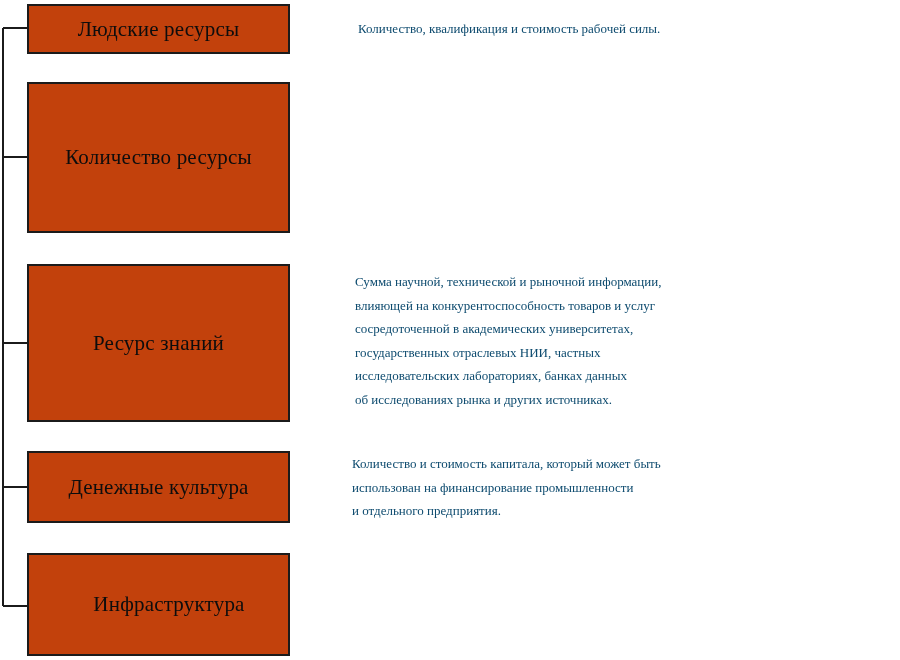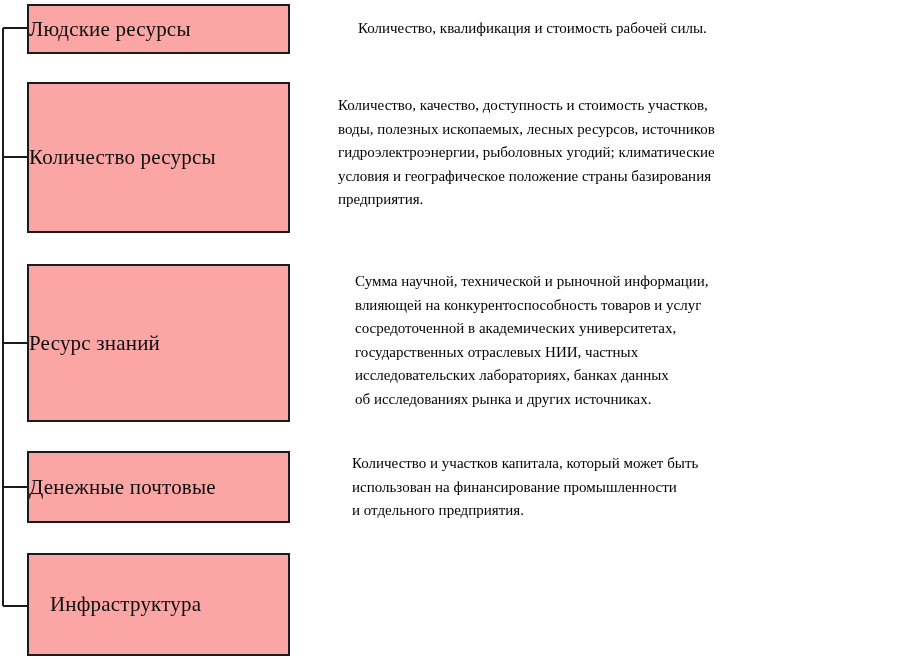--- a/index.html
+++ b/index.html
@@ -24,37 +24,38 @@
     left: 0;
     top: 0;
     width: 900px;
     height: 660px;
     pointer-events: none;
   }
   .node-box {
     position: absolute;
     box-sizing: border-box;
     border: 2px solid #1b1b1b;
-    background: #fca5a5;
+    background: #c2410c;
     display: flex;
     align-items: center;
+    justify-content: center;
   }
   .node-label {
     font-size: 21px;
     line-height: 1.15;
     letter-spacing: 0.2px;
     text-align: center;
     color: #0d0d0d;
     white-space: nowrap;
   }
   .desc {
     position: absolute;
-    font-size: 15px;
+    font-size: 13px;
     line-height: 23.5px;
-    color: #000000;
+    color: #0c4a6e;
     text-align: left;
     white-space: pre-line;
     font-family: Liberation Serif, serif;
   }
 </style>
 </head>
 <body>
 
 <div id="diagram">
 
@@ -70,40 +71,35 @@
   </svg>
 
   <div class="node-box" style="left:27px; top:4px; width:263px; height:50px;">
     <span class="node-label">Людские ресурсы</span>
   </div>
   <div class="desc" style="left:358px; top:17px; width:530px;">Количество, квалификация и стоимость рабочей силы.</div>
 
   <div class="node-box" style="left:27px; top:82px; width:263px; height:151px;">
     <span class="node-label">Количество ресурсы</span>
   </div>
-  <div class="desc" style="left:338px; top:94px; width:560px;">Количество, качество, доступность и стоимость участков,
-воды, полезных ископаемых, лесных ресурсов, источников
-гидроэлектроэнергии, рыболовных угодий; климатические
-условия и географическое положение страны базирования
-предприятия.</div>
 
   <div class="node-box" style="left:27px; top:264px; width:263px; height:158px;">
     <span class="node-label">Ресурс знаний</span>
   </div>
   <div class="desc" style="left:355px; top:270px; width:545px;">Сумма научной, технической и рыночной информации,
 влияющей на конкурентоспособность товаров и услуг
 сосредоточенной в академических университетах,
 государственных отраслевых НИИ, частных
 исследовательских лабораториях, банках данных
 об исследованиях рынка и других источниках.</div>
 
   <div class="node-box" style="left:27px; top:451px; width:263px; height:72px;">
-    <span class="node-label">Денежные почтовые</span>
+    <span class="node-label">Денежные культура</span>
   </div>
-  <div class="desc" style="left:352px; top:452px; width:548px;">Количество и участков капитала, который может быть
+  <div class="desc" style="left:352px; top:452px; width:548px;">Количество и стоимость капитала, который может быть
 использован на финансирование промышленности
 и отдельного предприятия.</div>
 
   <div class="node-box" style="left:27px; top:553px; width:263px; height:103px;padding-left:21px;">
     <span class="node-label">Инфраструктура</span>
   </div>
 
 </div>
 
 </body></html>

